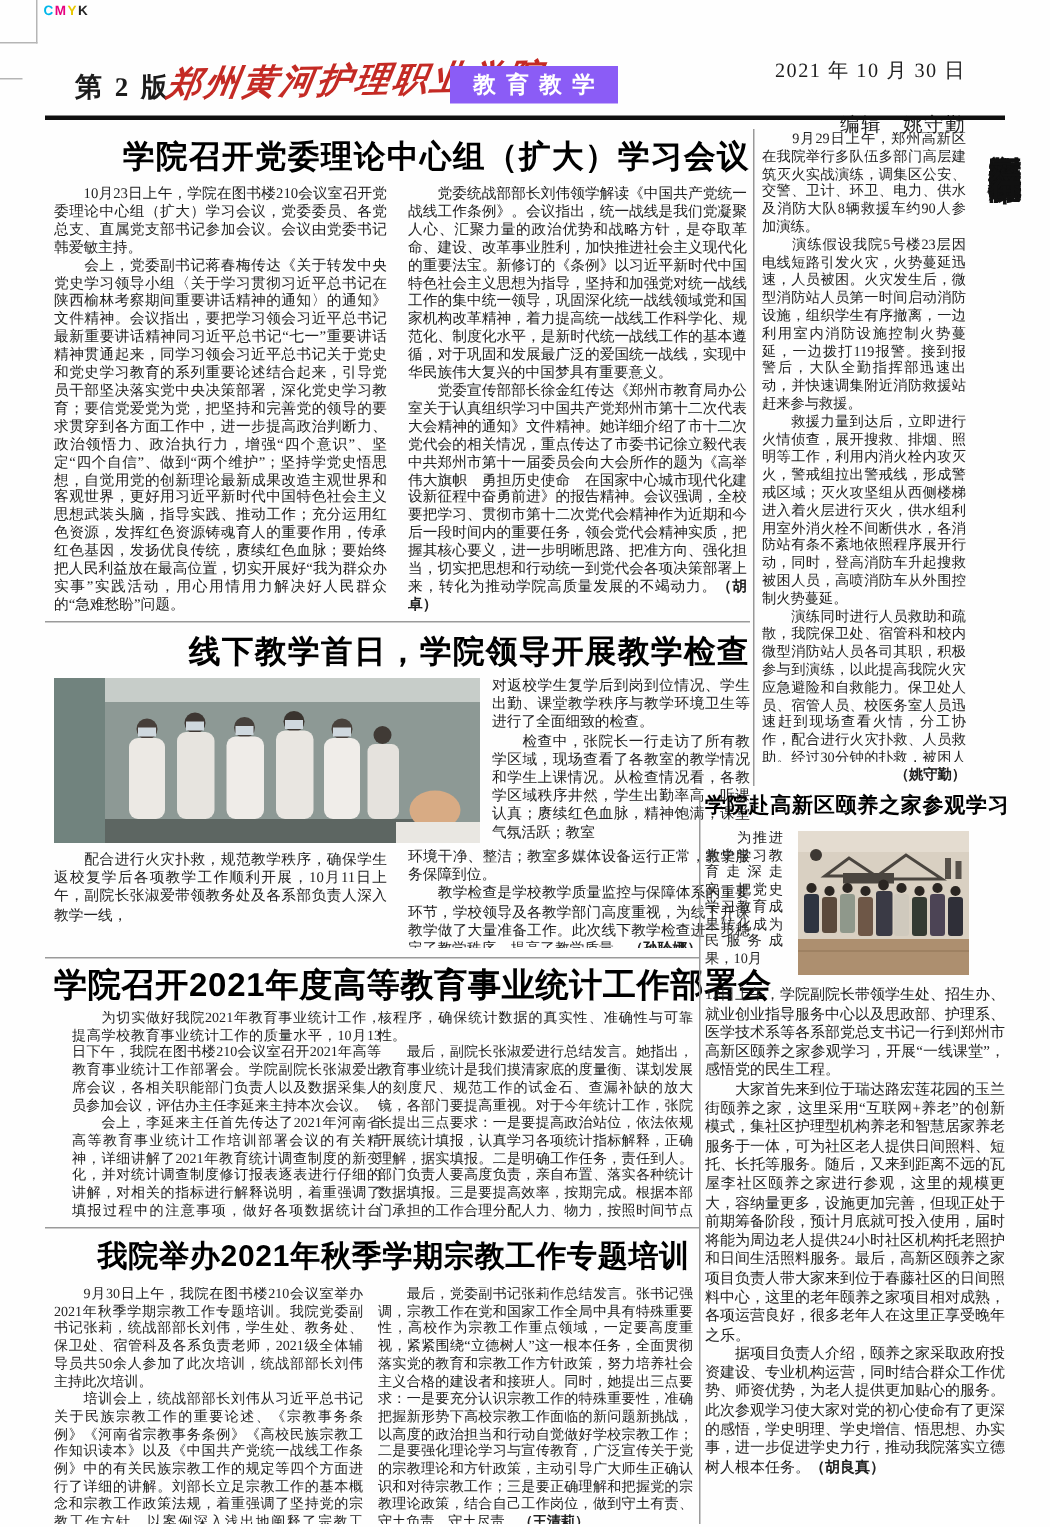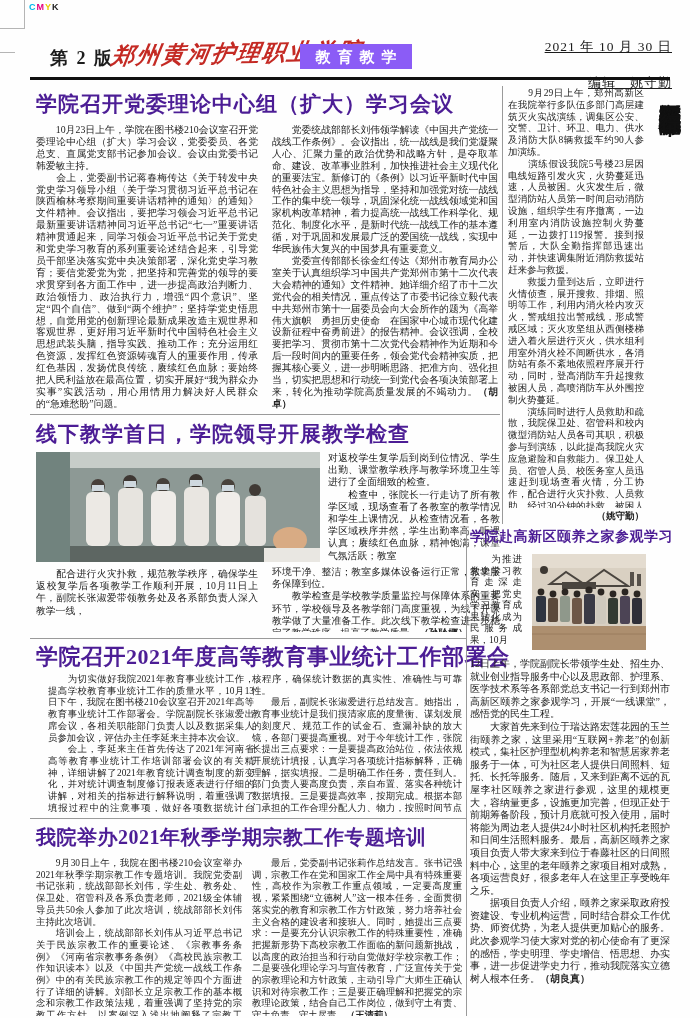--- a/index.html
+++ b/index.html
@@ -9,27 +9,27 @@
   .crop-tl{position:absolute;left:0;top:0;width:24px;height:28px;border-right:1px solid #b5b5b5;border-bottom:1px solid #b5b5b5;}
   .crop-tick{position:absolute;left:0;top:52px;width:15px;height:0;border-top:1px solid #b5b5b5;}
   .cmyk{position:absolute;left:29px;top:2px;font:bold 9px "Liberation Sans","DejaVu Sans",sans-serif;letter-spacing:1px;}
   .cmyk .c{color:#00b7ea}.cmyk .m{color:#e6007e}.cmyk .y{color:#e8c800}.cmyk .k{color:#222}
   
   .edition{position:absolute;left:50px;top:46px;font-size:18px;font-weight:bold;letter-spacing:2px;text-align:center;}
   .masthead{position:absolute;left:112px;top:38px;font-size:23px;font-weight:bold;font-style:italic;
             color:#c42a24;letter-spacing:2px;transform:skewX(-10deg) rotate(-1.2deg);white-space:nowrap;}
   .section-banner{position:absolute;left:300px;top:44px;width:112px;height:25px;background:#8b5cf6;color:#fff;
             font:bold 15px/25px "Liberation Sans","DejaVu Sans",sans-serif;text-align:center;letter-spacing:7px;text-indent:7px;}
-  .date-block{position:absolute;left:454px;top:38px;width:218px;text-align:right;text-decoration:underline;}
+  .date-block{position:absolute;left:426px;top:38px;width:218px;text-align:right;}
   .date-line{font-size:13.5px;letter-spacing:1px;}
   .editor-line{font-size:13px;margin-top:18px;letter-spacing:1px;}
   .header-rule{position:absolute;left:30px;top:77px;width:640px;height:3px;background:#101010;}
   
-  .headline{position:absolute;font-family:Liberation Serif, serif;font-weight:bold;
-            text-align:left;white-space:nowrap;color:#4c1d95;}
+  .headline{position:absolute;font-family:Liberation Sans, sans-serif;font-weight:bold;
+            text-align:right;white-space:nowrap;color:#000000;}
   .bodycol{position:absolute;text-align:justify;white-space:pre-line;overflow:hidden;color:#222;}
   .author{font-weight:bold;}
   .vdiv{position:absolute;width:1px;background:#9a9a9a;}
   .hdiv{position:absolute;height:1px;background:#9a9a9a;}
   
   .a1-headline{left:36px;top:90px;width:464px;font-size:21px;letter-spacing:1px;}
   .a1-col1{left:36px;top:124px;width:222px;height:288px;font-size:9.8px;line-height:11.9px;}
   .a1-col2{left:272px;top:124px;width:226px;height:288px;font-size:9.8px;line-height:11.9px;}
   
   .fire-body{left:508px;top:88px;width:136px;height:420px;font-size:9.5px;line-height:11.8px;}

